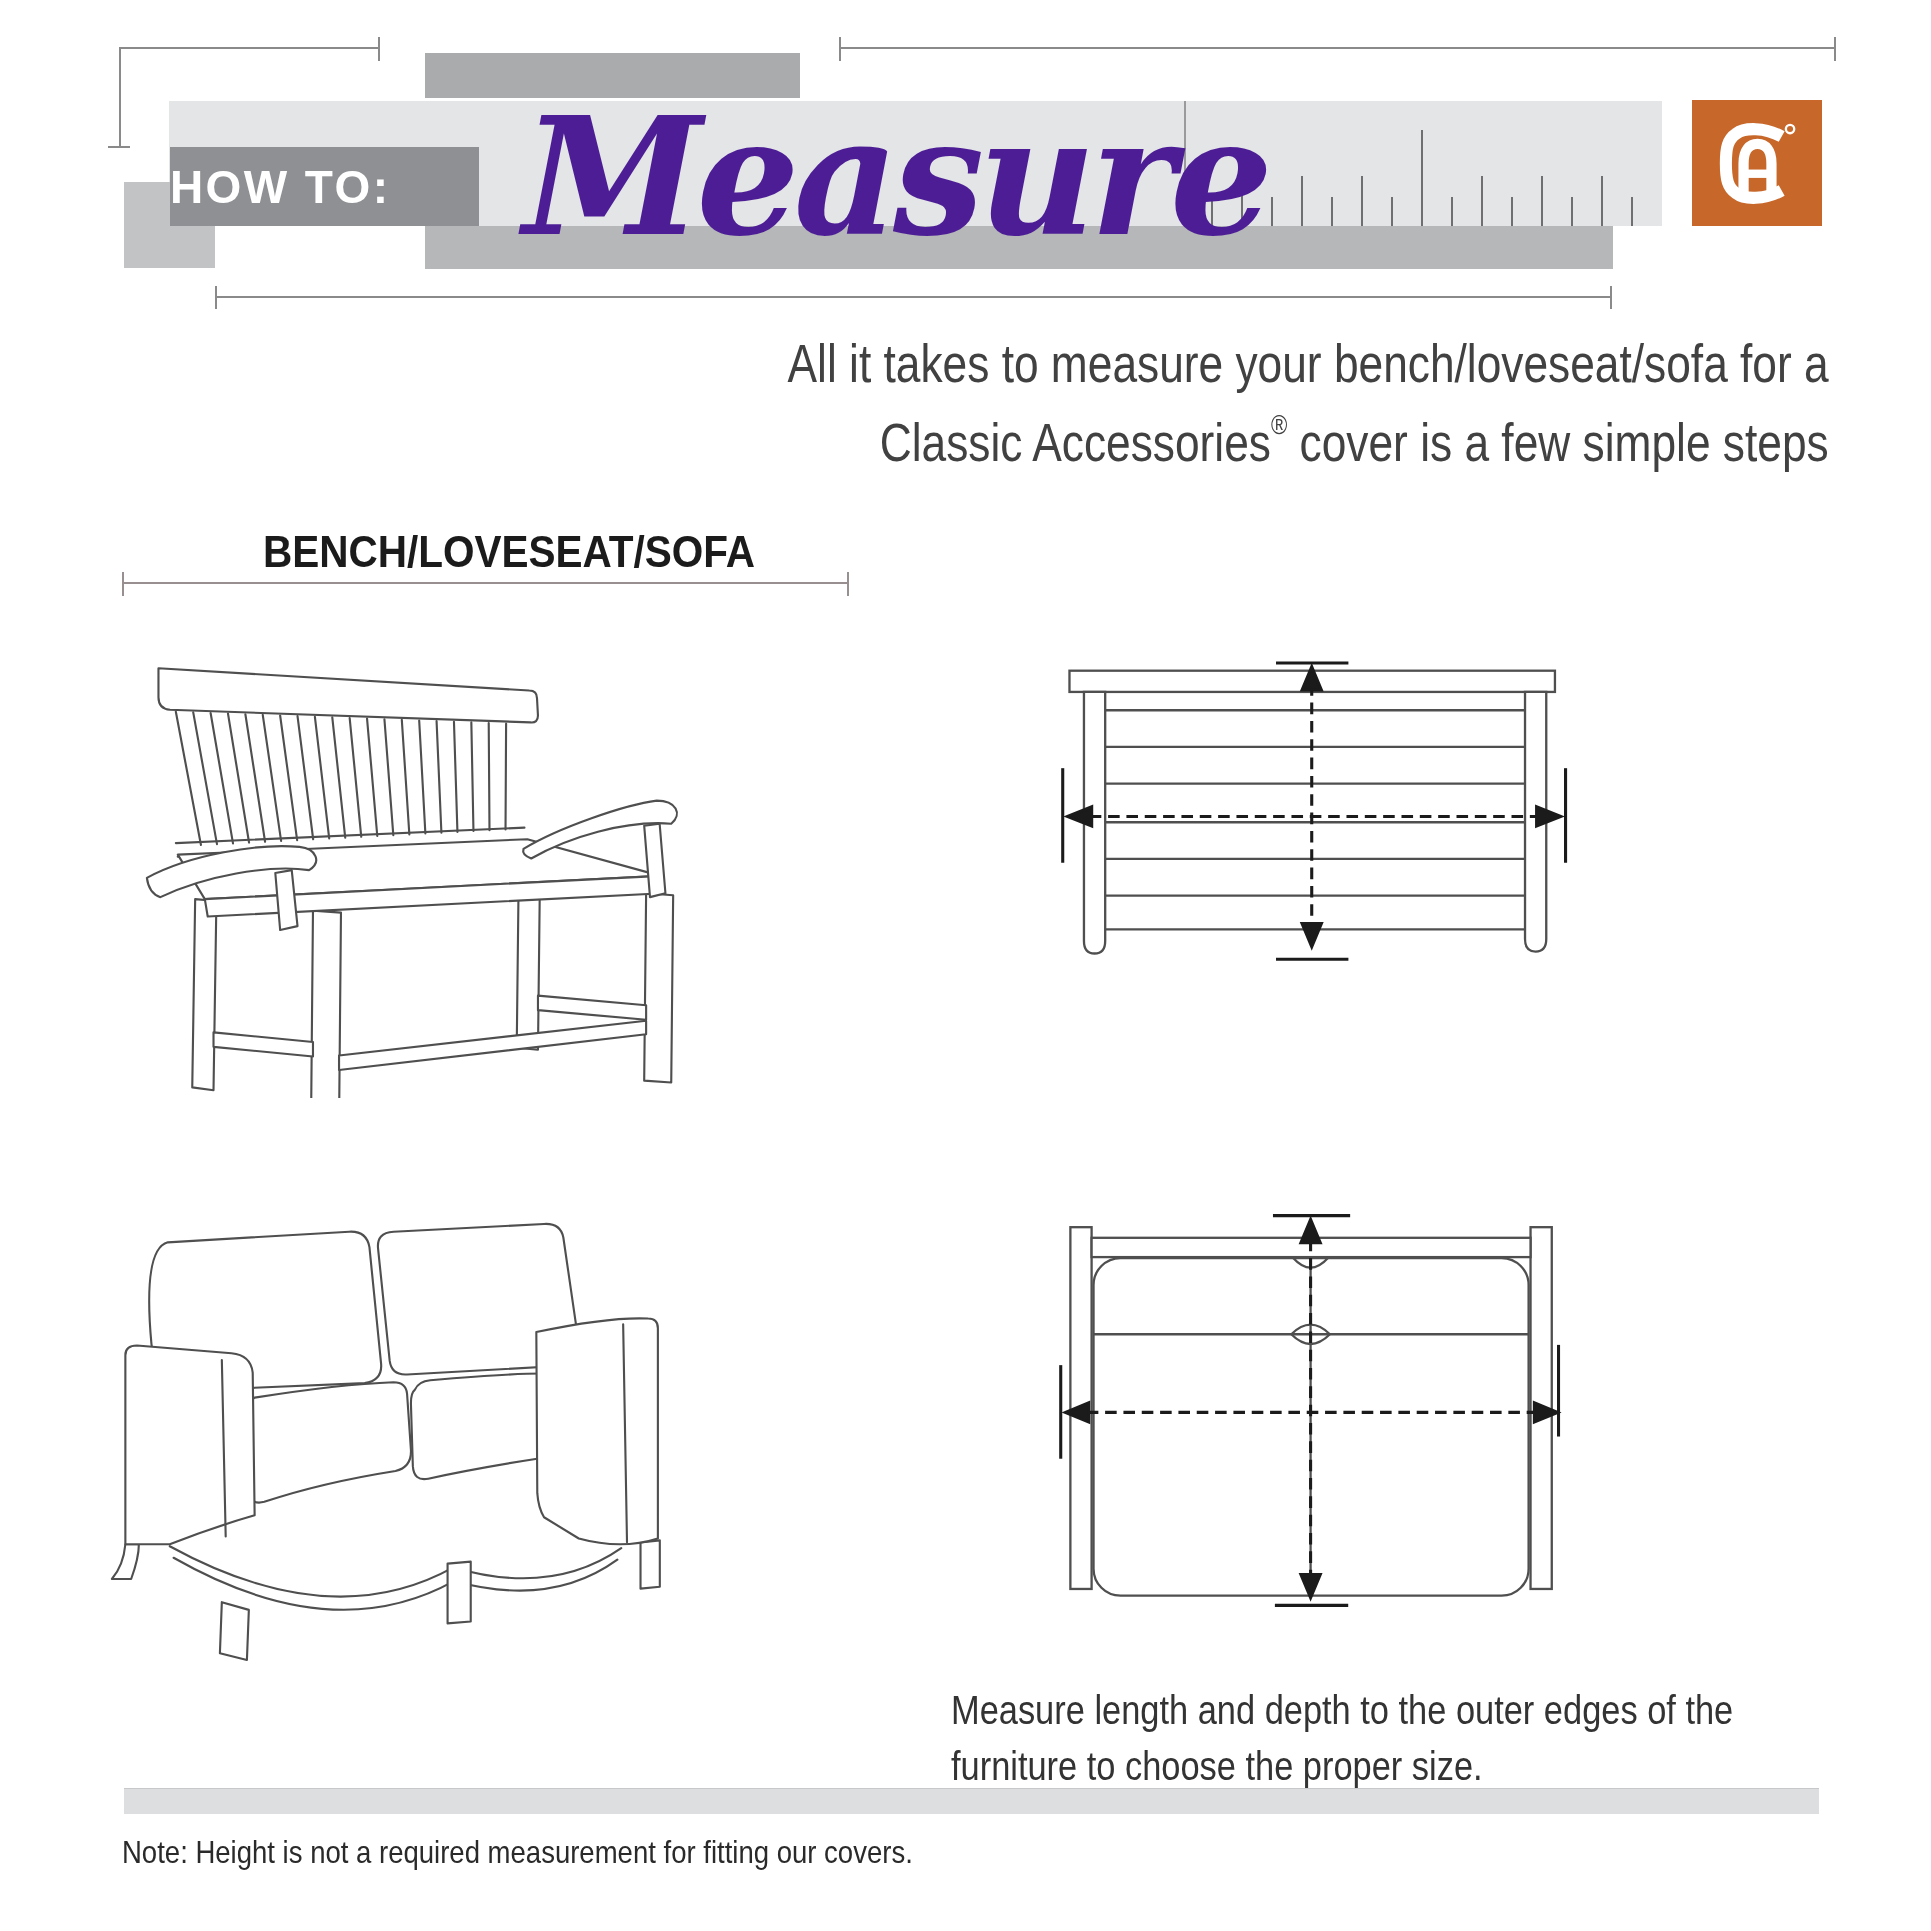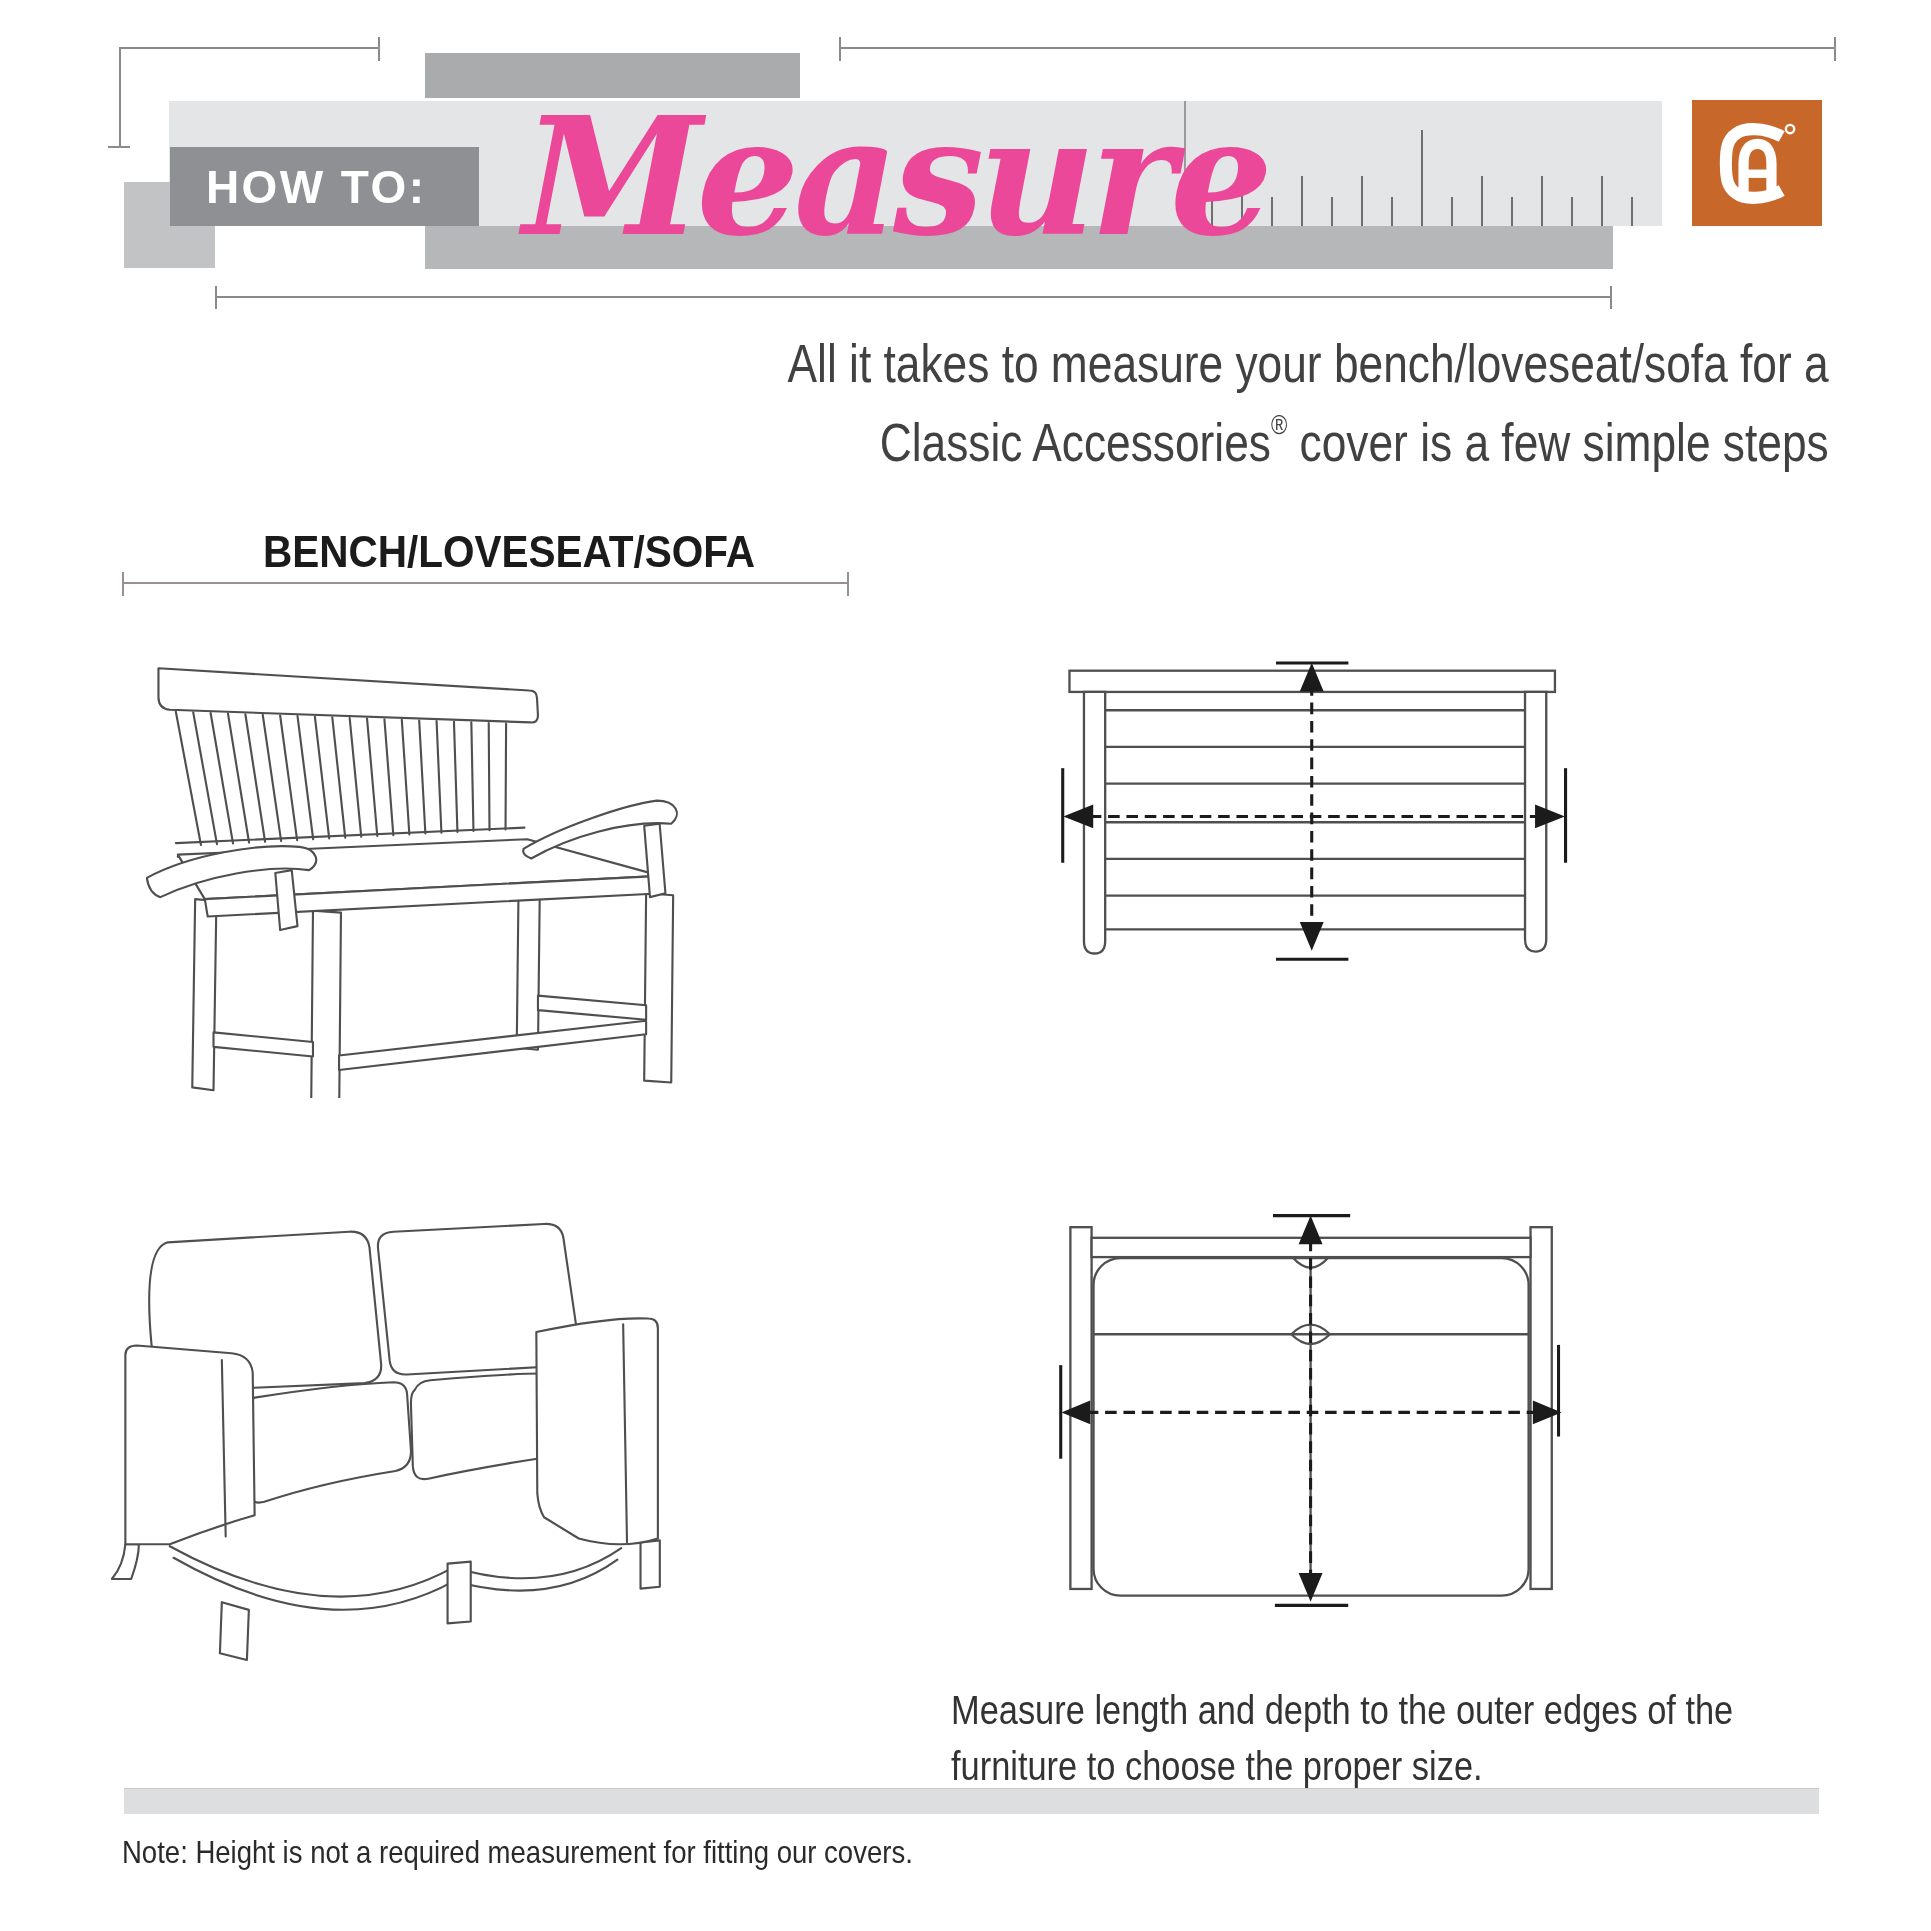--- a/index.html
+++ b/index.html
@@ -7,24 +7,24 @@
        font-family:"Liberation Sans",sans-serif;color:#2e2e2e;}
   .abs{position:absolute;}
   
   .mline{position:absolute;background:#8a8a8a;}
   .block-top{left:425px;top:53px;width:375px;height:45px;background:var(--block-dark);}
   .band-light{left:169px;top:101px;width:1493px;height:125px;background:var(--band-light);}
   .band-medium{left:425px;top:226px;width:1188px;height:43px;background:var(--band-medium);}
   .block-left{left:124px;top:182px;width:91px;height:86px;background:var(--block-light);}
   .ruler-divider{left:1184px;top:101px;width:1.9px;height:125px;background:#9a9a9c;}
   .kicker-box{left:170px;top:147px;width:309px;height:79px;background:var(--kicker-box);z-index:3;}
-  .kicker-box span{display:block;padding-left:36px;line-height:81px;font-size:46px;font-weight:bold;
+  .kicker-box span{display:block;line-height:81px;font-size:46px;font-weight:bold;
        color:#fff;letter-spacing:2.4px;white-space:nowrap;}
   .measure-script{left:523px;top:81px;width:637px;z-index:5;font-family:"DejaVu Serif",serif;
-       font-style:italic;font-weight:700;font-size:162px;line-height:193px;color:#ec4899;
+       font-style:italic;font-weight:700;font-size:162px;line-height:193px;color:#4c1d95;
        letter-spacing:-5.8px;white-space:nowrap;}
   .logo-box{left:1692px;top:100px;width:130px;height:126px;background:var(--accent-orange);z-index:4;
        display:flex;align-items:center;justify-content:center;}
   .ruler-tick{position:absolute;width:1.9px;background:#6f6f71;}
   
   .intro{right:102px;top:332px;text-align:right;font-size:54px;line-height:62px;color:#414141;
        font-weight:300;transform:scaleX(0.82);transform-origin:100% 0;white-space:nowrap;}
   .intro sup{font-size:27px;vertical-align:27px;}
   
   .section-label{left:263px;top:526px;font-size:45px;font-weight:bold;color:#1b1b1b;

